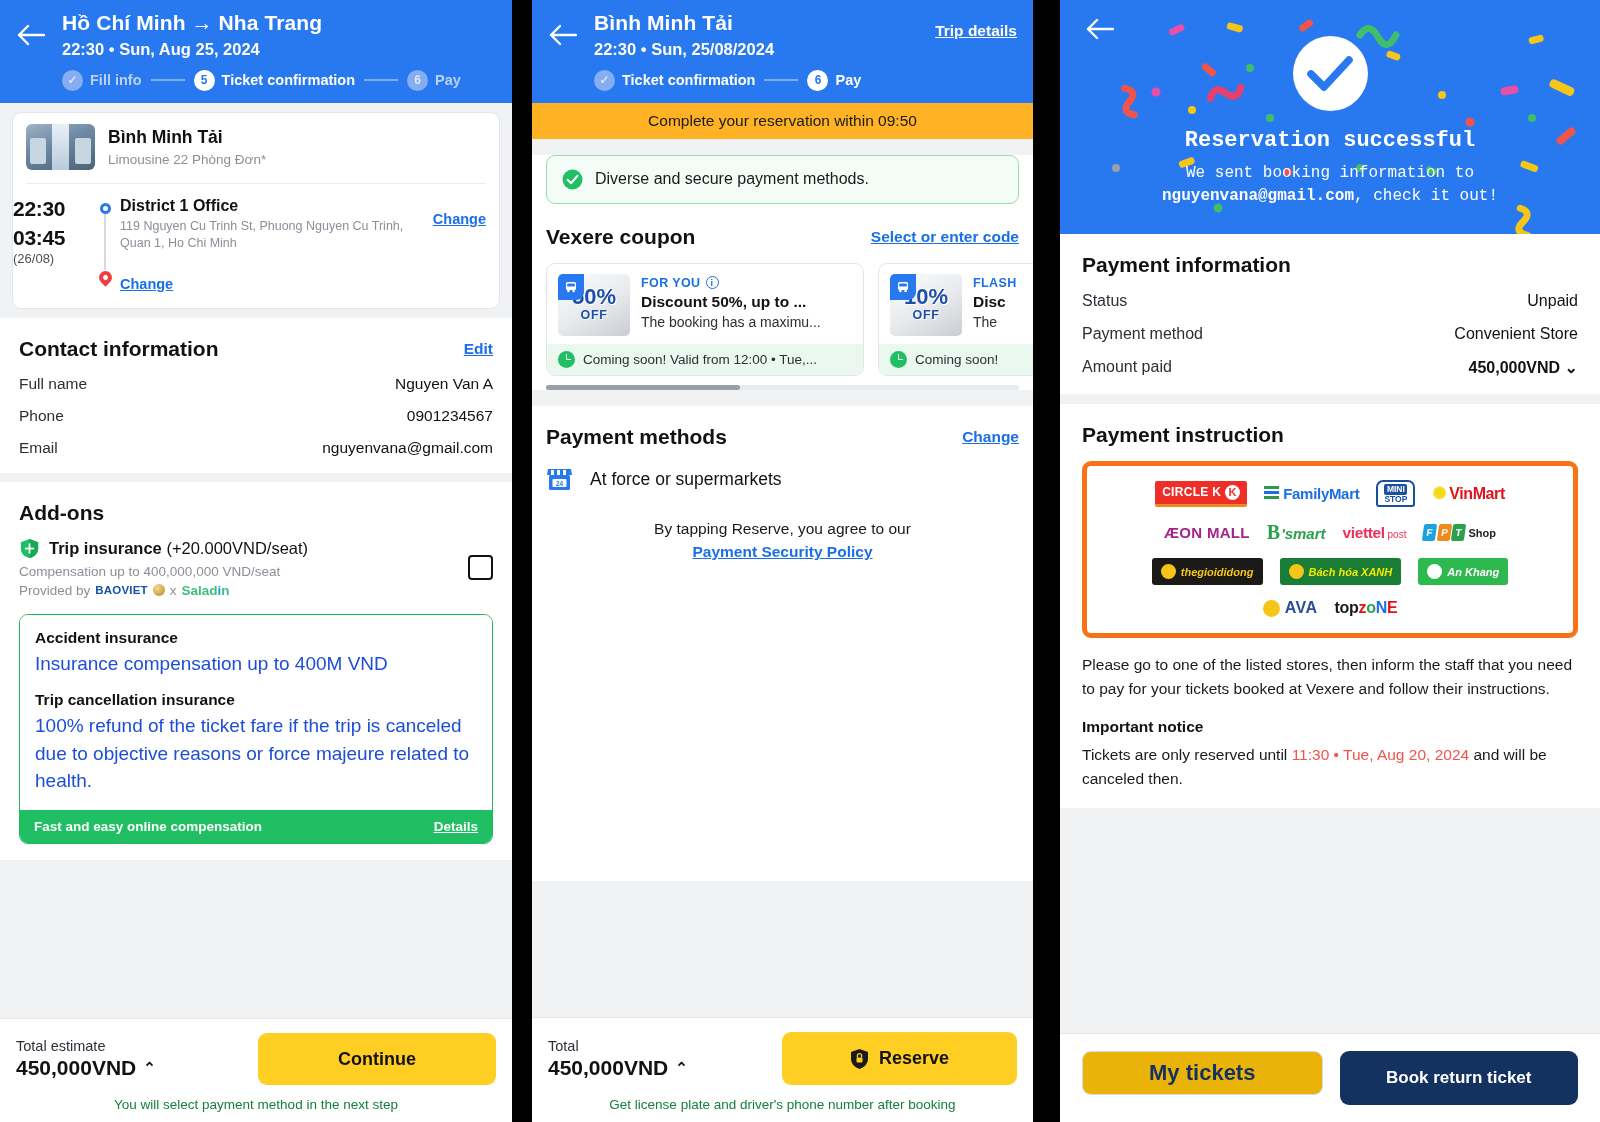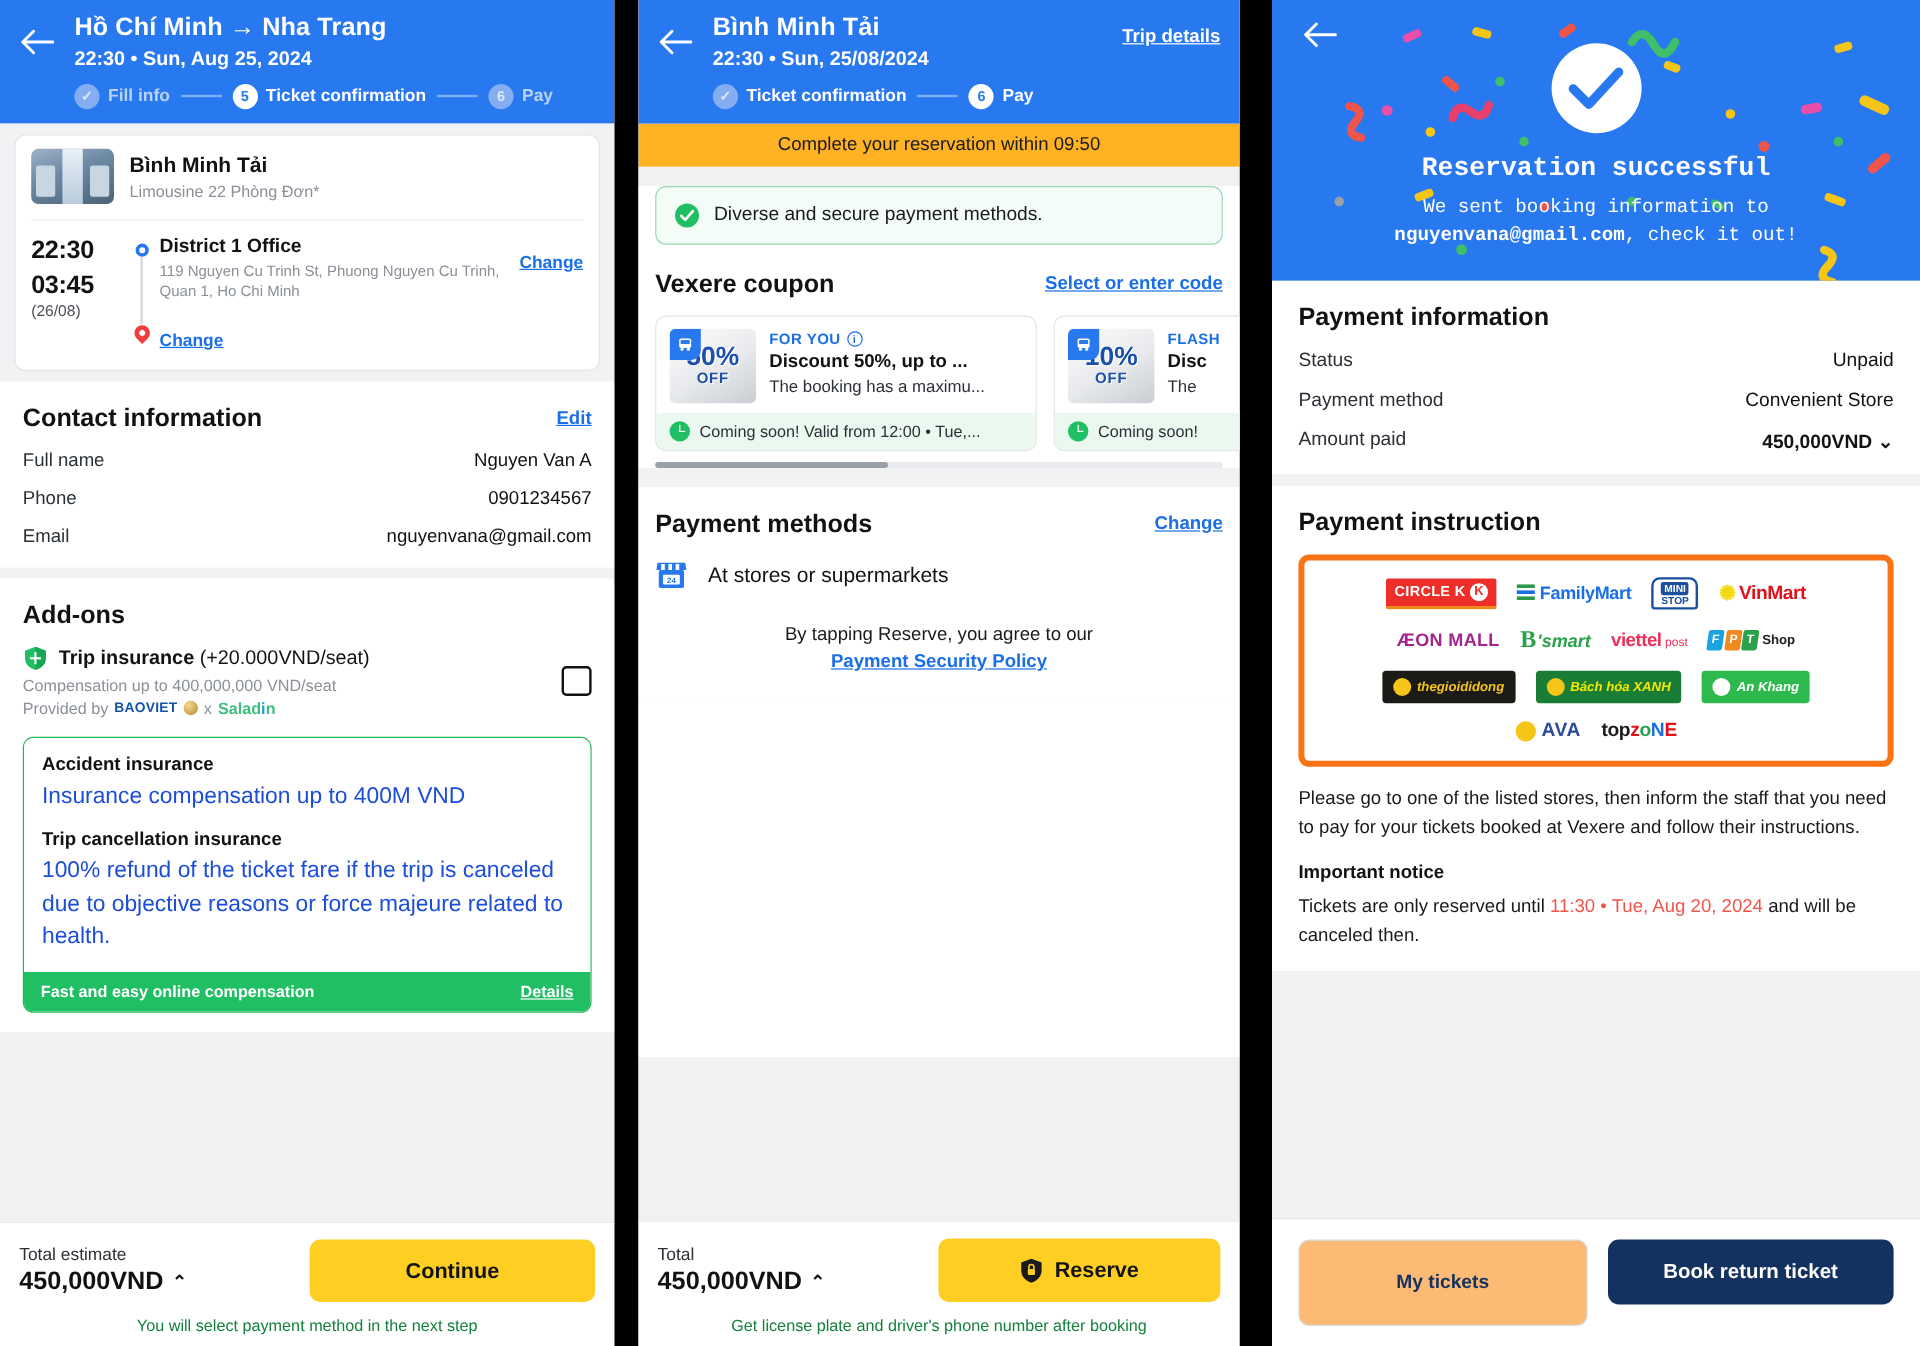--- a/index.html
+++ b/index.html
@@ -43,21 +43,21 @@
   .op-thumb { width:69px; height:46px; border-radius:6px; flex:0 0 69px; overflow:hidden;
     background:linear-gradient(160deg,#9FB3C6 0%,#6E8AA5 40%,#4A6378 100%); position:relative; }
   .op-thumb:before { content:""; position:absolute; left:26px; top:0; width:17px; height:46px;
     background:linear-gradient(#E8F0F7,#B9CBDB); }
   .op-thumb:after { content:""; position:absolute; left:4px; top:14px; width:16px; height:26px;
     background:#C8D6E2; border-radius:2px; box-shadow:45px 0 0 #C8D6E2; }
   .op-name { font-size:17.5px; font-weight:bold; color:#121212; }
   .op-type { font-size:13.5px; color:#8A8F98; margin-top:4px; }
   .divider { height:1px; background:#EAECEF; margin:0 13px; }
 
-  .route { padding:13px 13px 16px 13px; position:relative; }
+  .route { padding:13px 13px 16px 0; position:relative; }
   .rrow { display:flex; align-items:flex-start; }
   .rtime { width:77px; flex:0 0 77px; }
   .rtime .t { font-size:21px; font-weight:bold; color:#121212; letter-spacing:-.3px; }
   .rtime .d { font-size:13px; color:#4B5057; margin-top:1px; }
   .rline { width:30px; flex:0 0 30px; display:flex; flex-direction:column; align-items:center; padding-top:6px; }
   .pin-o { width:11px; height:11px; border-radius:50%; border:3.5px solid #2878F0; background:#fff; }
   .vline { width:2px; background:#D6D9DD; flex:1; min-height:56px; }
   .pin-r { width:13px; height:13px; border-radius:50% 50% 50% 0; background:#F03D3D;
            transform:rotate(-45deg); margin-top:1px; position:relative; }
   .pin-r:after { content:""; position:absolute; left:4px; top:4px; width:5px; height:5px;
@@ -174,22 +174,22 @@
   .red { color:#F0544A; }
   .bold { font-weight:bold; }
   .logobox { border:5px solid #f97316; border-radius:9px; margin-top:14px; padding:14px 10px 16px 10px; }
   .lrow { display:flex; align-items:center; justify-content:center; gap:17px; margin-bottom:14px; flex-wrap:nowrap; }
   .lrow:last-child { margin-bottom:0; }
   .instr { font-size:15.5px; color:#1A1A1A; line-height:1.55; margin-top:15px; }
   .imp { font-size:15.5px; font-weight:bold; color:#121212; margin-top:17px; }
   .imp-d { font-size:15.5px; color:#1A1A1A; line-height:1.55; margin-top:7px; }
   .botbar3 { flex:0 0 auto; background:#fff; border-top:1px solid #E3E5E8; padding:17px 22px;
              display:flex; gap:17px; }
-  .btn-o { flex:1; height:72px; border:1px solid #D6D9DD; border-radius:9px; background:#fdba74;
-           color:#14325F; font-size:16px; font-weight:bold; display:flex; align-items:center;
+  .btn-o { flex:1; height:44px; border:1px solid #D6D9DD; border-radius:9px; background:#eab308;
+           color:#14325F; font-size:22px; font-weight:bold; display:flex; align-items:center;
            justify-content:center; cursor:pointer; }
   .btn-n { flex:1; height:54px; border-radius:9px; background:#14325F; color:#fff; font-size:17px;
            font-weight:bold; display:flex; align-items:center; justify-content:center; cursor:pointer; }
   .lg-circlek { background:#EE2E28; color:#fff; font-size:12px; font-weight:bold; padding:4px 7px;
      border-radius:2px; letter-spacing:.3px; display:flex; align-items:center; gap:4px;
      border-bottom:3px solid #F08A1E; }
   .lg-circlek .k { width:15px; height:15px; border-radius:50%; background:#fff; color:#EE2E28;
      font-size:11px; display:flex; align-items:center; justify-content:center; font-weight:bold; }
   .lg-fm { display:flex; align-items:center; gap:4px; }
   .lg-fm .bars { width:15px; }
@@ -511,21 +511,21 @@
         <div class="pm-row">
           <svg class="store-ic" viewBox="0 0 27 25">
             <path d="M2 2 H25 L26 8 H1 Z" fill="#2878F0"></path>
             <rect x="3" y="8" width="21" height="15" rx="1.5" fill="#2878F0"></rect>
             <rect x="5" y="3" width="3" height="5" fill="#fff"></rect>
               <rect x="11" y="3" width="3" height="5" fill="#fff"></rect>
               <rect x="17" y="3" width="3" height="5" fill="#fff"></rect>
             <rect x="6.5" y="12" width="14" height="8" rx="1" fill="#fff"></rect>
             <text x="13.5" y="18.6" font-size="6.5" font-family="Liberation Sans" font-weight="bold" fill="#2878F0" text-anchor="middle">24</text>
           </svg>
-          <span class="pm-tx">At stores or supermarkets</span>
+          <span class="pm-tx">At force or supermarkets</span>
         </div>
         <div class="agree">
           <span>By tapping Reserve, you agree to our</span>
           <a>Payment Security Policy</a>
         </div>
       </div>
       <div style="background:#fff; height:300px;"></div>
     </div>
 
     <div class="botbar">

